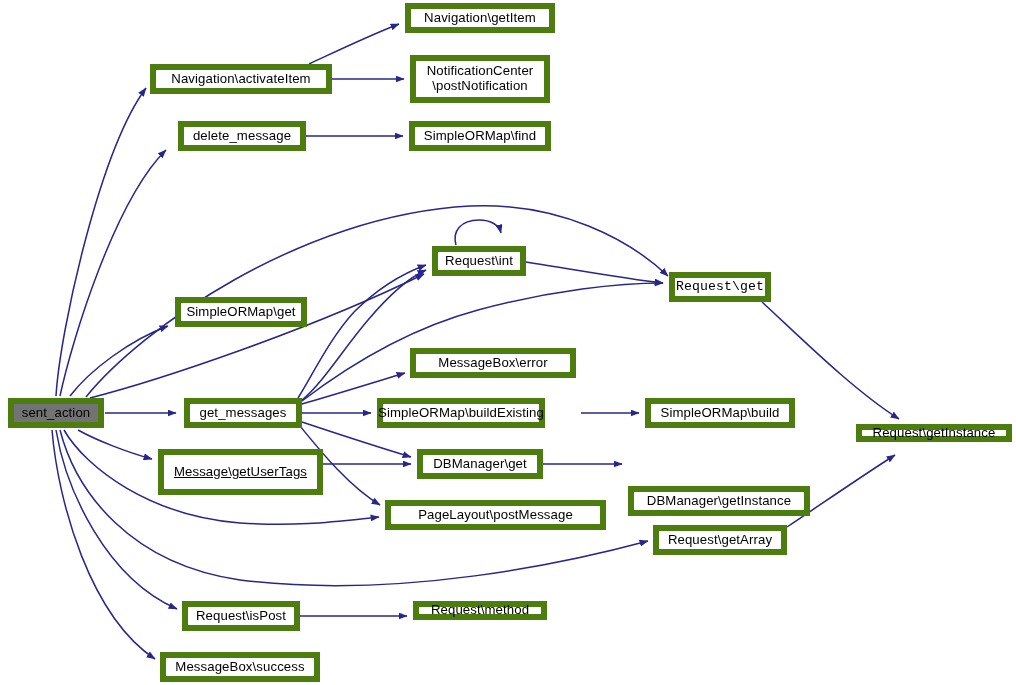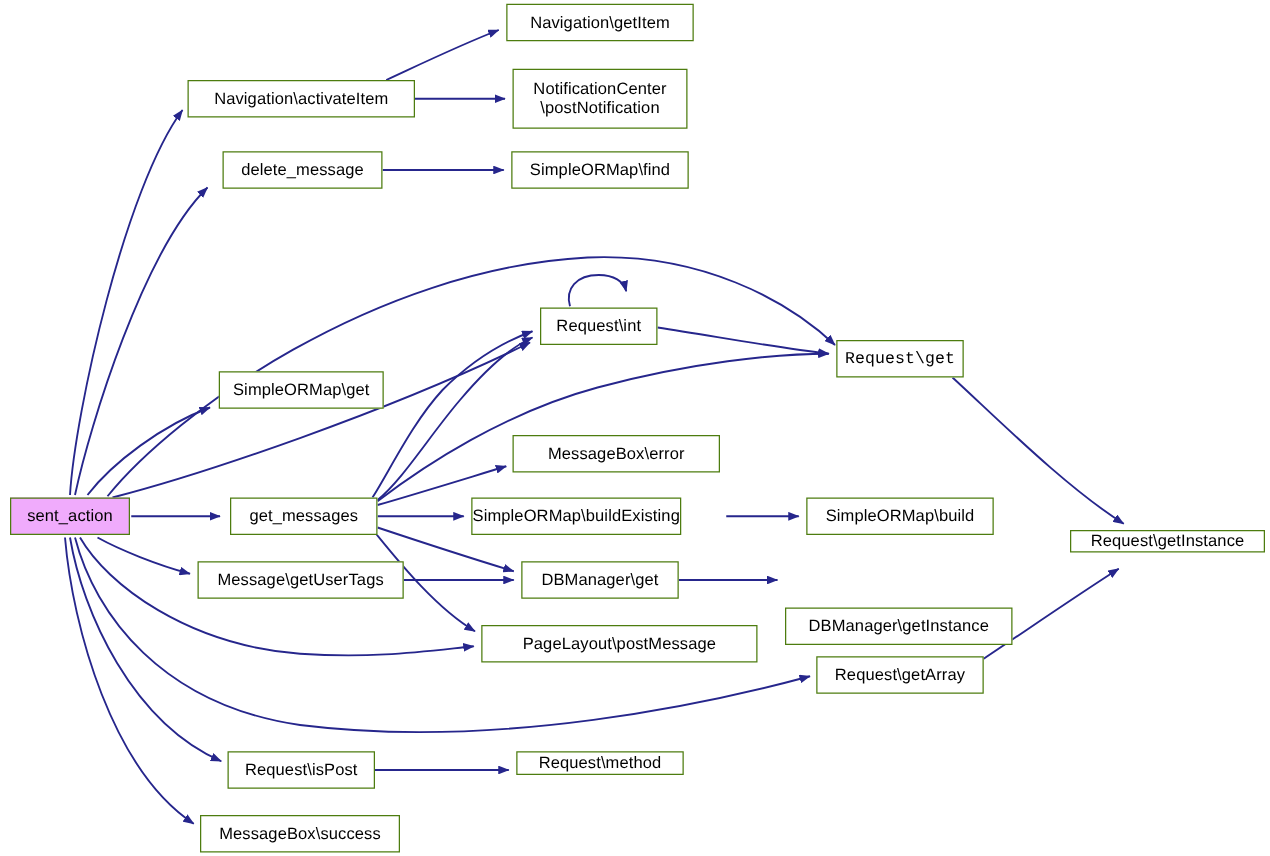--- a/index.html
+++ b/index.html
@@ -19,35 +19,35 @@
     position: absolute;
     left: 0;
     top: 0;
     width: 1016px;
     height: 685px;
     pointer-events: none;
   }
   .node {
     position: absolute;
     box-sizing: border-box;
-    border: 1px solid #4d7c0f;
+    border: 6px solid #4d7c0f;
     background: #ffffff;
     color: #000000;
     display: flex;
     align-items: center;
     justify-content: center;
     text-align: center;
     font-size: 13.2px;
     line-height: 1.12;
     white-space: pre-line;
     letter-spacing: 0.1px;
     z-index: 2;
   }
   .node.highlight {
-    background: #f0abfc;
+    background: #737373;
   }
 </style>
 </head>
 <body>
 
 <div id="graph">
   <svg class="edges" viewBox="0 0 1016 685" xmlns="http://www.w3.org/2000/svg">
     <defs>
       <marker id="arrowhead" markerWidth="9" markerHeight="7" refX="8.4" refY="3.5" orient="auto" markerUnits="userSpaceOnUse">
         <polygon points="0,0 9,3.5 0,7" fill="#26268c"></polygon>
@@ -94,21 +94,21 @@
       <div class="node" style="left: 178px; top: 121px; width: 128px; height: 30px;">delete_message</div>
       <div class="node" style="left: 409px; top: 121px; width: 142px; height: 30px;">SimpleORMap\find</div>
       <div class="node" style="left: 432px; top: 246px; width: 94px; height: 30px;">Request\int</div>
       <div class="node" style="left: 669px; top: 272px; width: 102px; height: 30px; font-family: Liberation Mono, monospace;">Request\get</div>
       <div class="node" style="left: 175px; top: 297px; width: 132px; height: 30px;">SimpleORMap\get</div>
       <div class="node" style="left: 410px; top: 348px; width: 166px; height: 30px;">MessageBox\error</div>
       <div class="node" style="left: 184px; top: 398px; width: 118px; height: 30px;">get_messages</div>
       <div class="node" style="left: 377px; top: 398px; width: 168px; height: 30px;">SimpleORMap\buildExisting</div>
       <div class="node" style="left: 645px; top: 398px; width: 150px; height: 30px;">SimpleORMap\build</div>
       <div class="node" style="left: 856px; top: 424px; width: 156px; height: 18px;">Request\getInstance</div>
-      <div class="node" style="left: 158px; top: 449px; width: 165px; height: 30px;">Message\getUserTags</div>
+      <div class="node" style="left: 158px; top: 449px; width: 165px; height: 46px; text-decoration: underline;">Message\getUserTags</div>
       <div class="node" style="left: 417px; top: 449px; width: 126px; height: 30px;">DBManager\get</div>
       <div class="node" style="left: 628px; top: 449px; width: 182px; height: 30px; margin-top: 37px;">DBManager\getInstance</div>
       <div class="node" style="left: 385px; top: 500px; width: 221px; height: 30px;">PageLayout\postMessage</div>
       <div class="node" style="left: 653px; top: 525px; width: 134px; height: 30px;">Request\getArray</div>
       <div class="node" style="left: 182px; top: 601px; width: 118px; height: 30px;">Request\isPost</div>
       <div class="node" style="left: 413px; top: 601px; width: 134px; height: 19px;">Request\method</div>
       <div class="node" style="left: 160px; top: 652px; width: 160px; height: 30px;">MessageBox\success</div>
     </div>
 </div>
 

